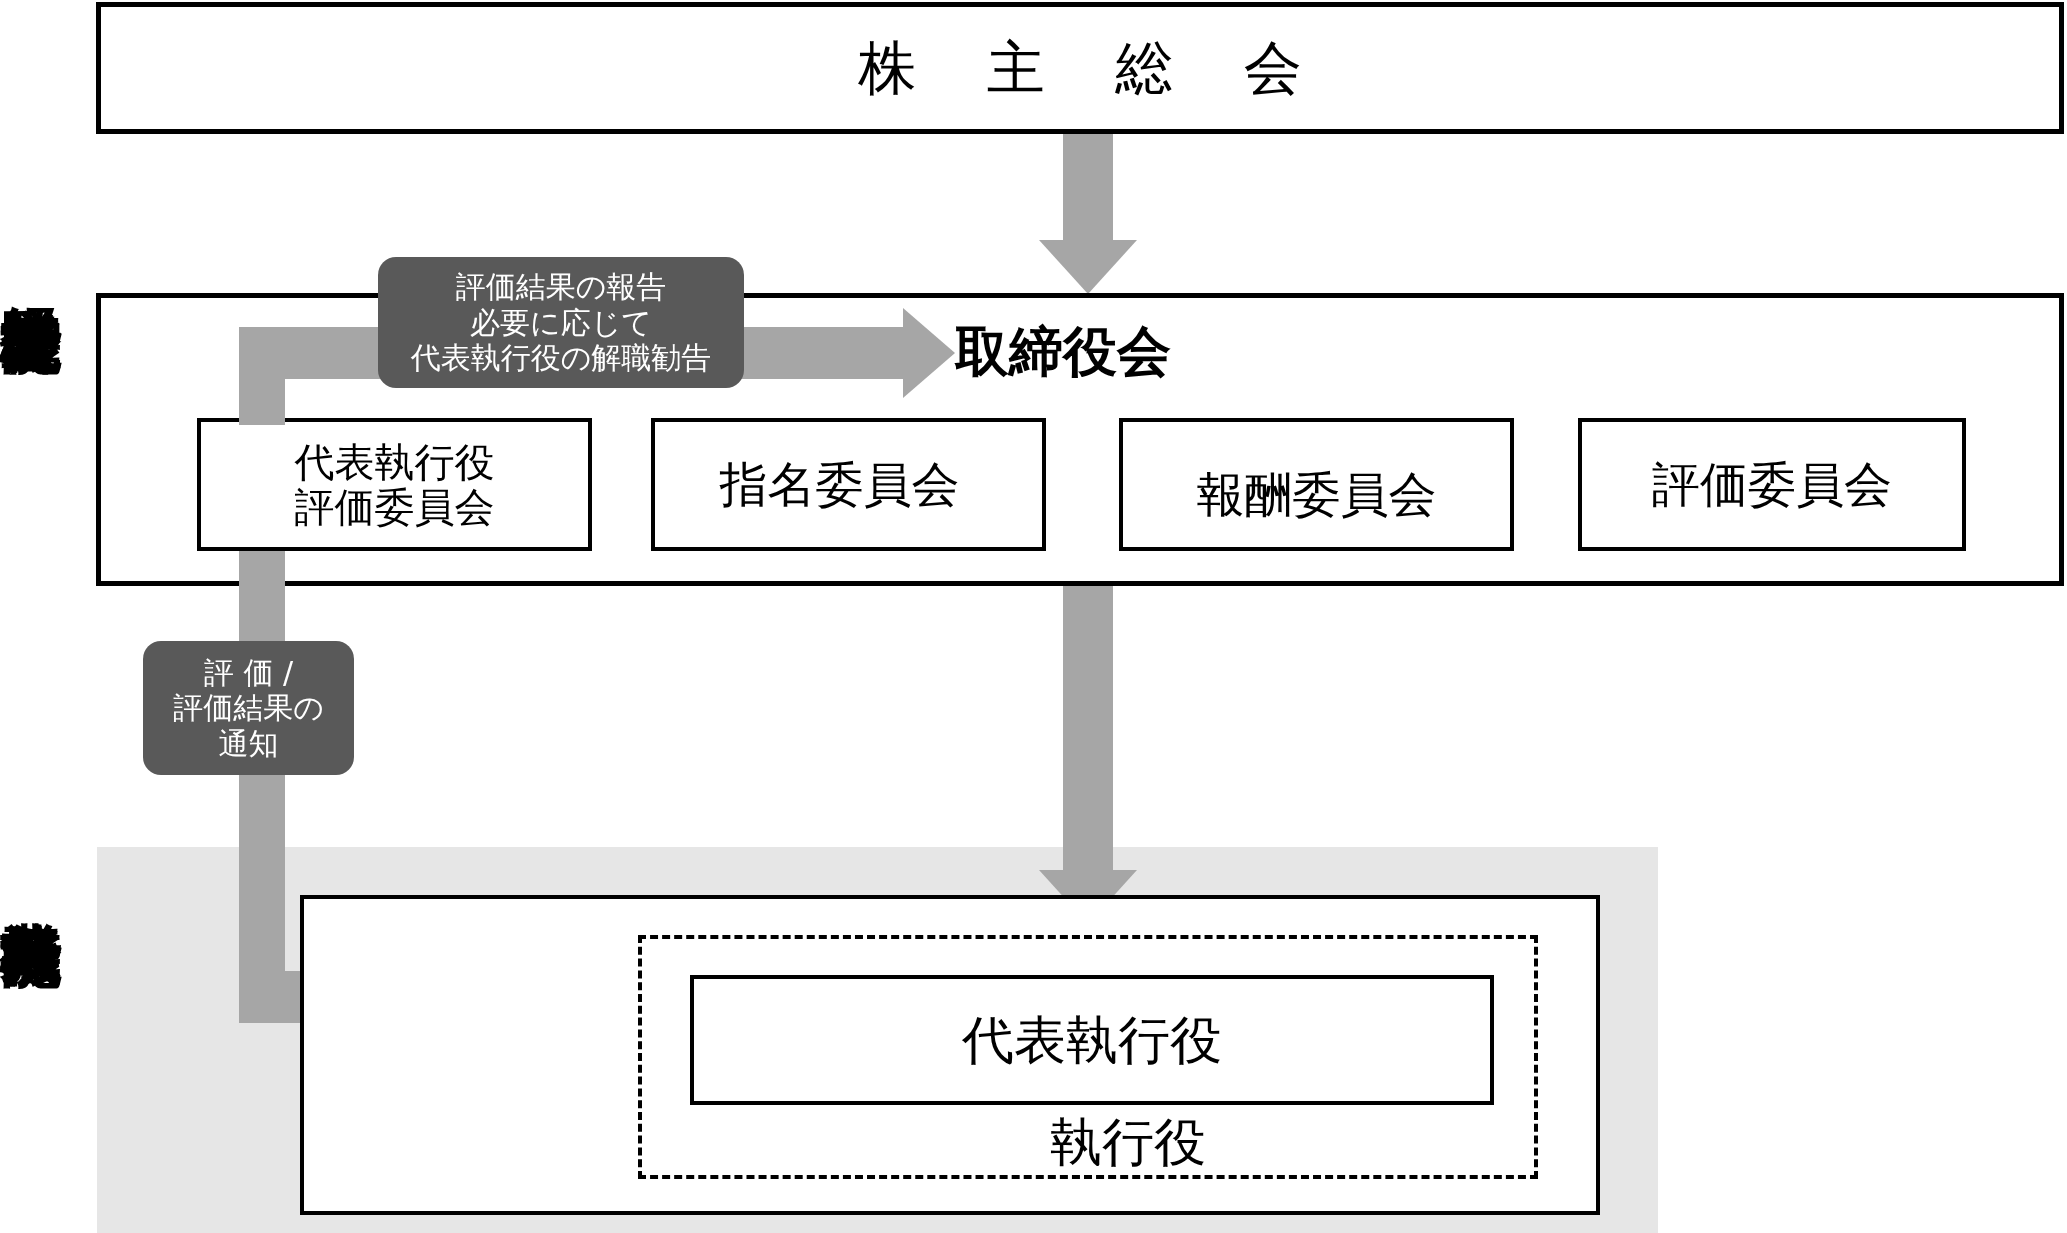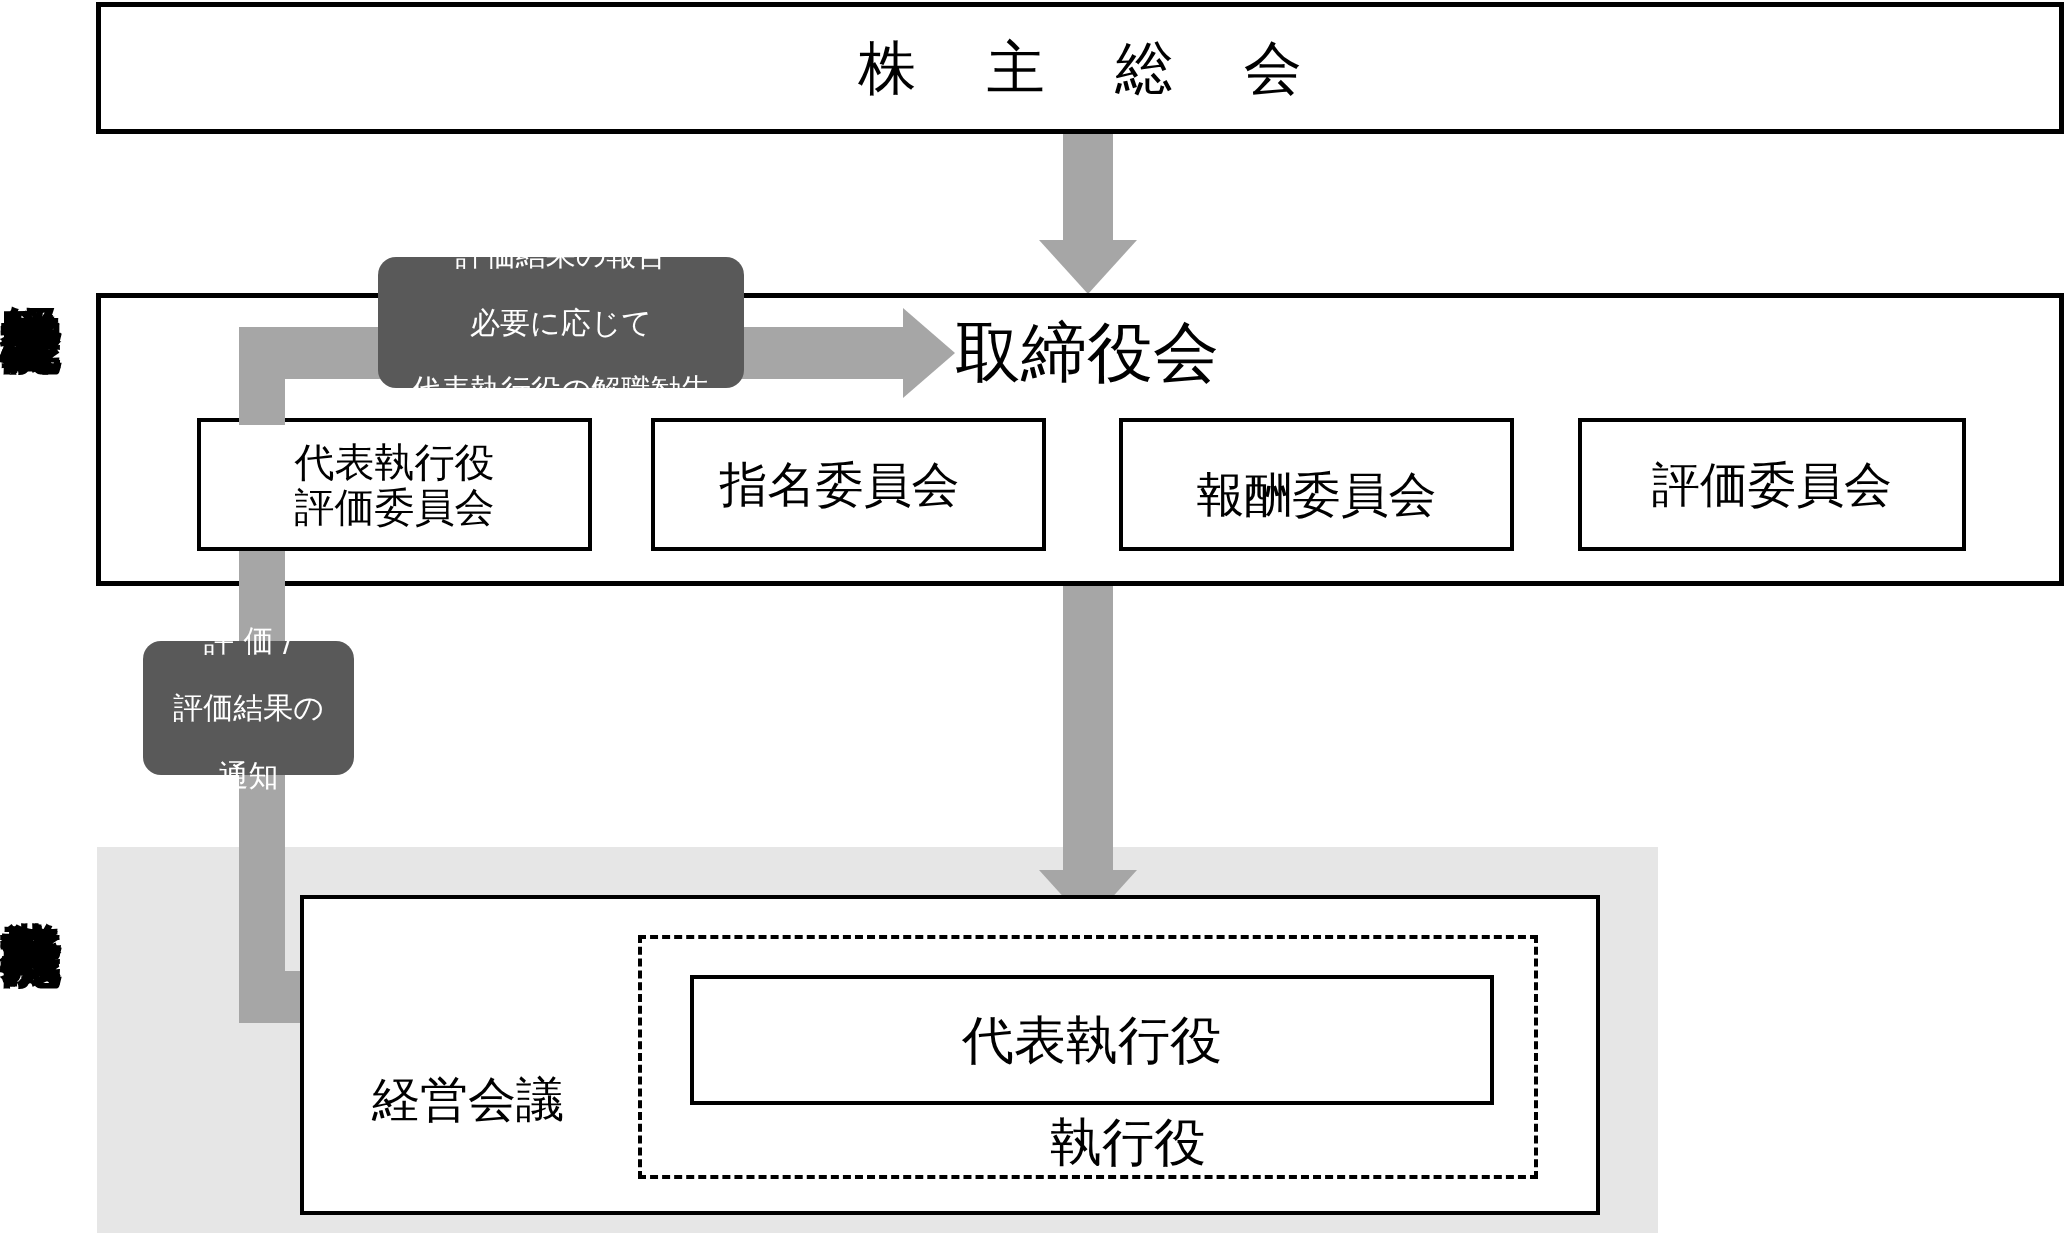--- a/index.html
+++ b/index.html
@@ -61,22 +61,22 @@
     line-height: 1.12;
   }
 
   .t-shareholders {
     font-size: 58px;
     letter-spacing: 26px;
     text-indent: 26px;
     font-weight: 400;
   }
   .t-board {
-    font-size: 66px;
-    font-weight: 400;
+    font-size: 54px;
+    font-weight: 700;
   }
   .t-committee {
     font-size: 48px;
     font-weight: 400;
   }
   .t-committee-2line {
     font-size: 40px;
     font-weight: 400;
   }
   .t-keiei-kaigi {
@@ -127,21 +127,20 @@
     background: #595959;
     border-radius: 18px;
     color: #ffffff;
     display: flex;
     flex-direction: column;
     align-items: center;
     justify-content: center;
     text-align: center;
     line-height: 1.18;
     padding: 14px 10px;
-    gap: 32px;
   }
   .callout-line { display: block; white-space: nowrap; }
   .callout-1 { font-size: 30px; }
   .callout-2 { font-size: 30px; }
 </style>
 </head>
 <body>
 
 <div id="canvas">
 
@@ -194,21 +193,20 @@
 
   <div class="callout callout-2" style="left:143px; top:641px; width:211px; height:134px;">
     <span class="callout-line">評 価 /</span>
     <span class="callout-line">評価結果の</span>
     <span class="callout-line">通知</span>
   </div>
 
   <div class="side-label" style="left:0px; top:872px;">業務執行機能</div>
 
   <div class="box" style="left:300px; top:895px; width:1300px; height:320px;"></div>
-  <div class="centered-text t-keiei-kaigi" style="left:318px; top:1060px; width:300px; height:80px;">経営会議</div>
 
   <div class="dashed-box" style="left:638px; top:935px; width:900px; height:244px;"></div>
 
   <div class="box" style="left:690px; top:975px; width:804px; height:130px;"></div>
   <div class="centered-text t-daihyou" style="left:690px; top:975px; width:804px; height:130px;">代表執行役</div>
 
   <div class="centered-text t-shikkou" style="left:726px; top:1105px; width:804px; height:74px;">執行役</div>
 
 </div>
 

